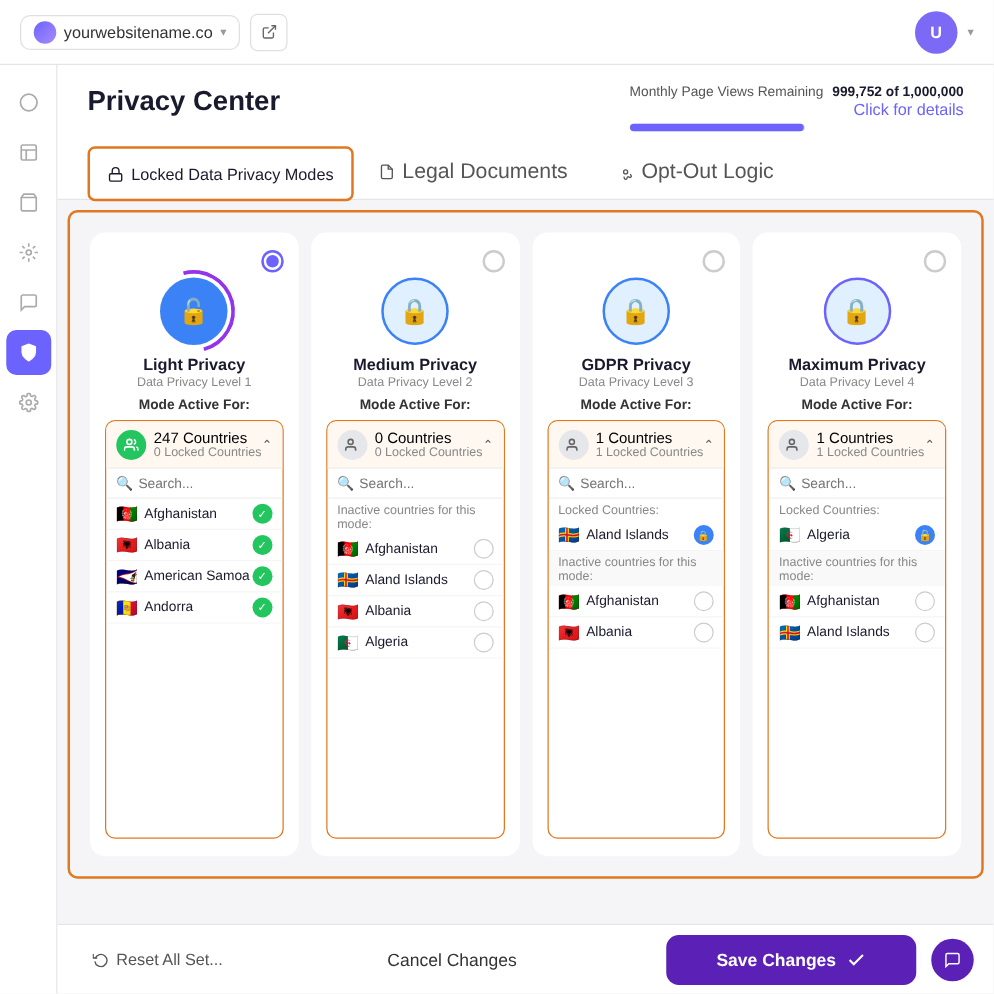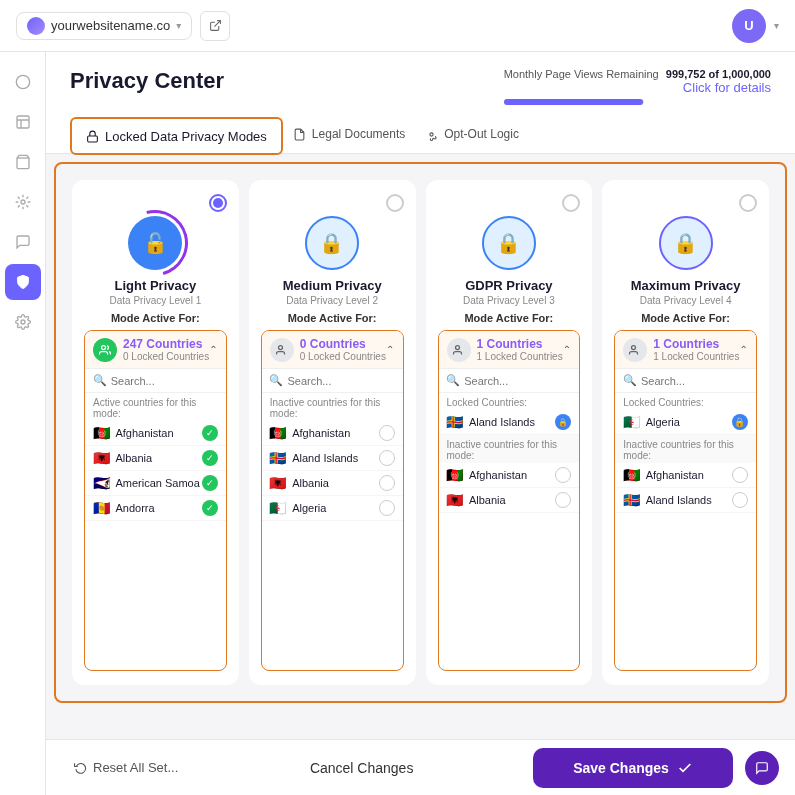--- a/index.html
+++ b/index.html
@@ -61,21 +61,21 @@
     }
     .header-top { display: flex; align-items: flex-start; justify-content: space-between; margin-bottom: 12px; }
     .page-title { font-size: 22px; font-weight: 700; color: #1a1a2e; }
     .progress-bar-container { width: 140px; height: 6px; background: #e0e0e0; border-radius: 4px; margin-top: 4px; }
     .progress-bar-fill { height: 100%; background: #6c63ff; border-radius: 4px; width: 99.9%; }
 
     
     .tabs { display: flex; gap: 0; }
     .tab {
       display: flex; align-items: center; gap: 6px;
-      padding: 10px 10px; font-size: 12px; font-weight: 500;
+      padding: 10px 20px; font-size: 17px; font-weight: 500;
       cursor: pointer; border-bottom: 2px solid transparent; color: #555;
     }
     .tab-active-box {
       border: 2px solid #e07820; border-radius: 6px; padding: 8px 14px;
       display: flex; align-items: center; gap: 6px; font-size: 13px; font-weight: 500; color: #1a1a2e; cursor: pointer;
       margin-bottom: -2px;
     }
 
     
     .cards-area {
@@ -138,21 +138,21 @@
       border-radius: 8px;
       overflow: hidden;
       flex: 1;
     }
     .country-header {
       display: flex; align-items: center; justify-content: space-between;
       padding: 6px 8px; background: #fff8f0;
       border-bottom: 1px solid #eee;
     }
     .country-header-left { display: flex; align-items: center; gap: 6px; }
-    .country-count { font-size: 12px; font-weight: 700; color: #8b5cf6; }
+    .country-count { font-size: 12px; font-weight: 400; color: #000000; }
     .country-locked { font-size: 10px; color: #888; }
     .chevron-up { font-size: 10px; color: #555; cursor: pointer; }
 
     .country-avatar { width: 24px; height: 24px; border-radius: 50%; display: flex; align-items: center; justify-content: center; font-size: 11px; }
     .country-avatar.green { background: #22c55e; color: white; }
     .country-avatar.gray { background: #e5e7eb; color: #666; }
 
     .country-search {
       padding: 5px 8px; border-bottom: 1px solid #f0f0f0;
       display: flex; align-items: center; gap: 4px;
@@ -346,21 +346,20 @@
                 <div class="country-count">247 Countries</div>
                 <div class="country-locked">0 Locked Countries</div>
               </div>
             </div>
             <span class="chevron-up">⌃</span>
           </div>
           <div class="country-search">
             <span class="search-icon">🔍</span>
             <input class="search-input-el" type="text" placeholder="Search..." style="">
           </div>
-          <div class="country-list-label">Active countries for this mode:</div>
           <div class="country-list">
             <div class="country-item">
               <div class="country-item-left">
                   <span class="flag">🇦🇫</span>
                   <span class="country-name">Afghanistan</span>
                 </div>
               <div class="check-circle">✓</div>
             </div>
             <div class="country-item">
               <div class="country-item-left">

